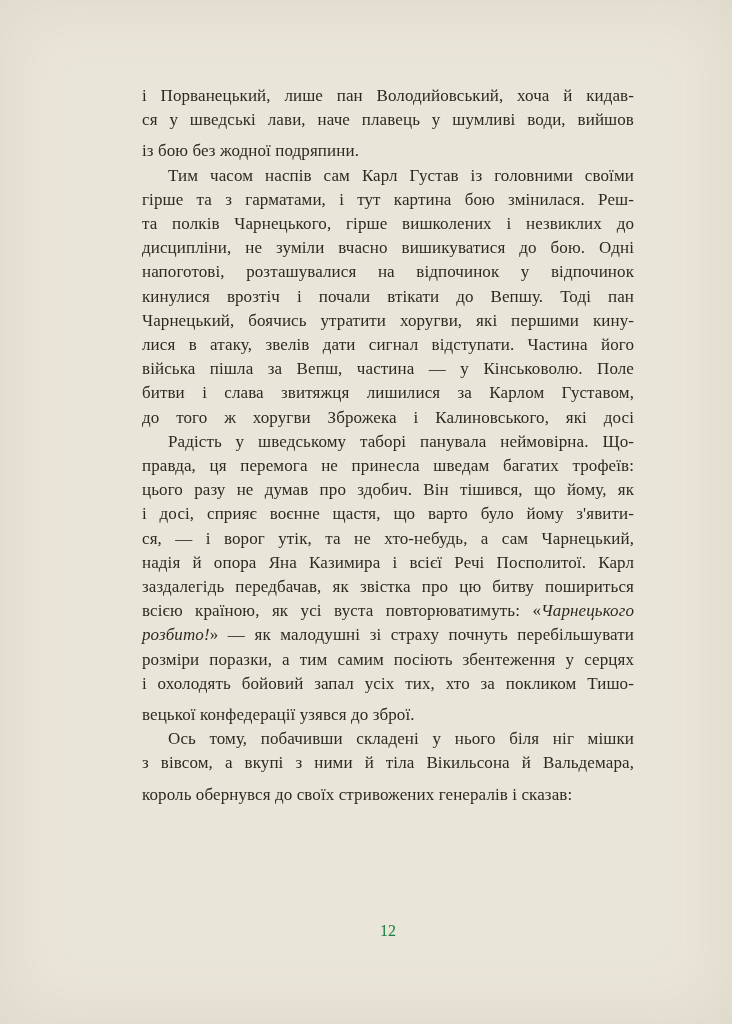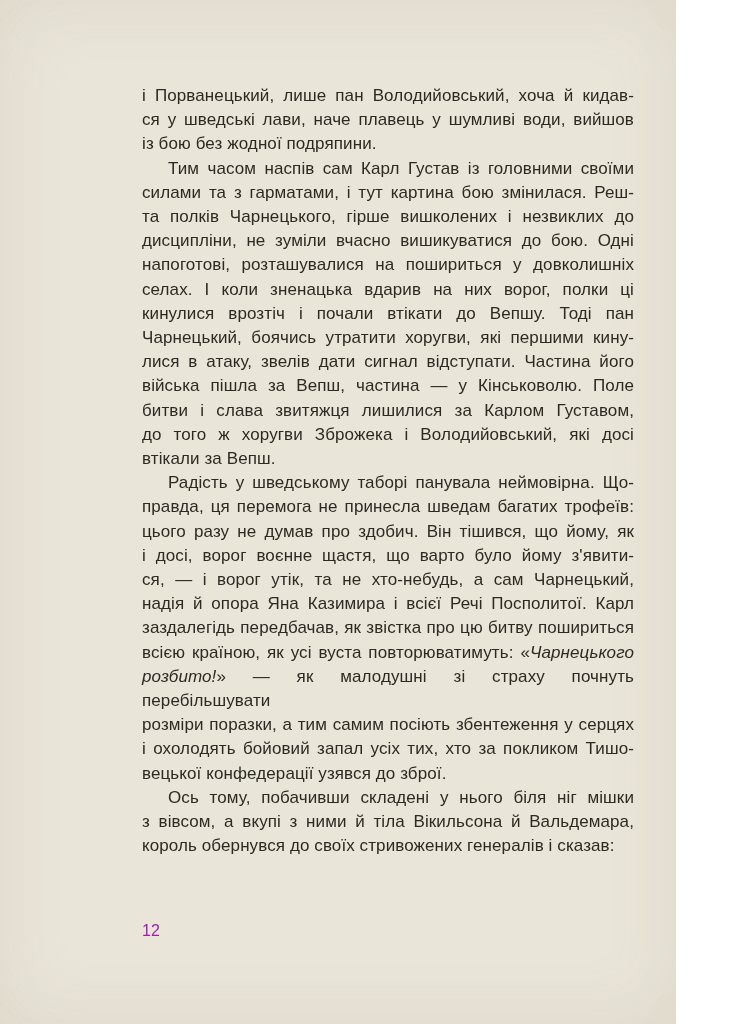--- a/index.html
+++ b/index.html
@@ -6,88 +6,87 @@
     margin: 0;
     padding: 0;
   }
   body {
     width: 736px;
     height: 1024px;
     overflow: hidden;
   }
   .book-page {
     position: relative;
-    width: 676px;
+    width: 732px;
     height: 1024px;
     background: #e9e5d8;
     box-shadow: inset 0 0 70px rgba(130, 118, 92, 0.12);
-    font-family: Liberation Sans, sans-serif;
+    font-family: Liberation Serif, serif;
     color: #2d2a24;
   }
   .text-block {
     position: absolute;
     left: 142px;
     top: 84px;
     width: 492px;
   }
   .line {
     font-size: 17px;
     line-height: 24.2px;
     text-align: justify;
     text-align-last: justify;
     -moz-text-align-last: justify;
     white-space: normal;
     letter-spacing: 0.1px;
   }
   .line.last {
     text-align-last: left;
+    margin-top: 7px;
     -moz-text-align-last: left;
   }
   .line.indent {
     text-indent: 26px;
   }
   .line i {
     font-style: italic;
   }
   .page-number {
     position: absolute;
     left: 142px;
     top: 919px;
     width: 492px;
-    text-align: left;
+    text-align: center;
     font-size: 16px;
     line-height: 24px;
-    color: #a21caf;
+    color: #15803d;
   }
 </style>
 </head>
 <body>
 
 <div class="book-page">
   <div class="text-block" id="text-block">
       <div class="line">і Порванецький, лише пан Володийовський, хоча й кидав-</div>
       <div class="line">ся у шведські лави, наче плавець у шумливі води, вийшов</div>
       <div class="line last">із бою без жодної подряпини.</div>
       <div class="line indent">Тим часом наспів сам Карл Густав із головними своїми</div>
-      <div class="line">силами та з гарматами, і тут картина бою змінилася. Реш-</div>
+      <div class="line">гірше та з гарматами, і тут картина бою змінилася. Реш-</div>
       <div class="line">та полків Чарнецького, гірше вишколених і незвиклих до</div>
       <div class="line">дисципліни, не зуміли вчасно вишикуватися до бою. Одні</div>
-      <div class="line">напоготові, розташувалися на пошириться у довколишніх</div>
-      <div class="line">селах. І коли зненацька вдарив на них ворог, полки ці</div>
+      <div class="line">напоготові, розташувалися на відпочинок у відпочинок</div>
       <div class="line">кинулися врозтіч і почали втікати до Вепшу. Тоді пан</div>
       <div class="line">Чарнецький, боячись утратити хоругви, які першими кину-</div>
       <div class="line">лися в атаку, звелів дати сигнал відступати. Частина його</div>
       <div class="line">війська пішла за Вепш, частина — у Кінськоволю. Поле</div>
       <div class="line">битви і слава звитяжця лишилися за Карлом Густавом,</div>
-      <div class="line">до того ж хоругви Зброжека і Володийовський, які досі</div>
-      <div class="line last">втікали за Вепш.</div>
+      <div class="line">до того ж хоругви Зброжека і Калиновського, які досі</div>
       <div class="line indent">Радість у шведському таборі панувала неймовірна. Що-</div>
       <div class="line">правда, ця перемога не принесла шведам багатих трофеїв:</div>
       <div class="line">цього разу не думав про здобич. Він тішився, що йому, як</div>
-      <div class="line">і досі, ворог воєнне щастя, що варто було йому з'явити-</div>
+      <div class="line">і досі, сприяє воєнне щастя, що варто було йому з'явити-</div>
       <div class="line">ся, — і ворог утік, та не хто-небудь, а сам Чарнецький,</div>
       <div class="line">надія й опора Яна Казимира і всієї Речі Посполитої. Карл</div>
       <div class="line">заздалегідь передбачав, як звістка про цю битву пошириться</div>
       <div class="line"><span>всією країною, як усі вуста повторюватимуть: «</span><i>Чарнецького</i></div>
       <div class="line"><i>розбито!</i><span>» — як малодушні зі страху почнуть перебільшувати</span></div>
       <div class="line">розміри поразки, а тим самим посіють збентеження у серцях</div>
       <div class="line">і охолодять бойовий запал усіх тих, хто за покликом Тишо-</div>
       <div class="line last">вецької конфедерації узявся до зброї.</div>
       <div class="line indent">Ось тому, побачивши складені у нього біля ніг мішки</div>
       <div class="line">з вівсом, а вкупі з ними й тіла Вікильсона й Вальдемара,</div>

